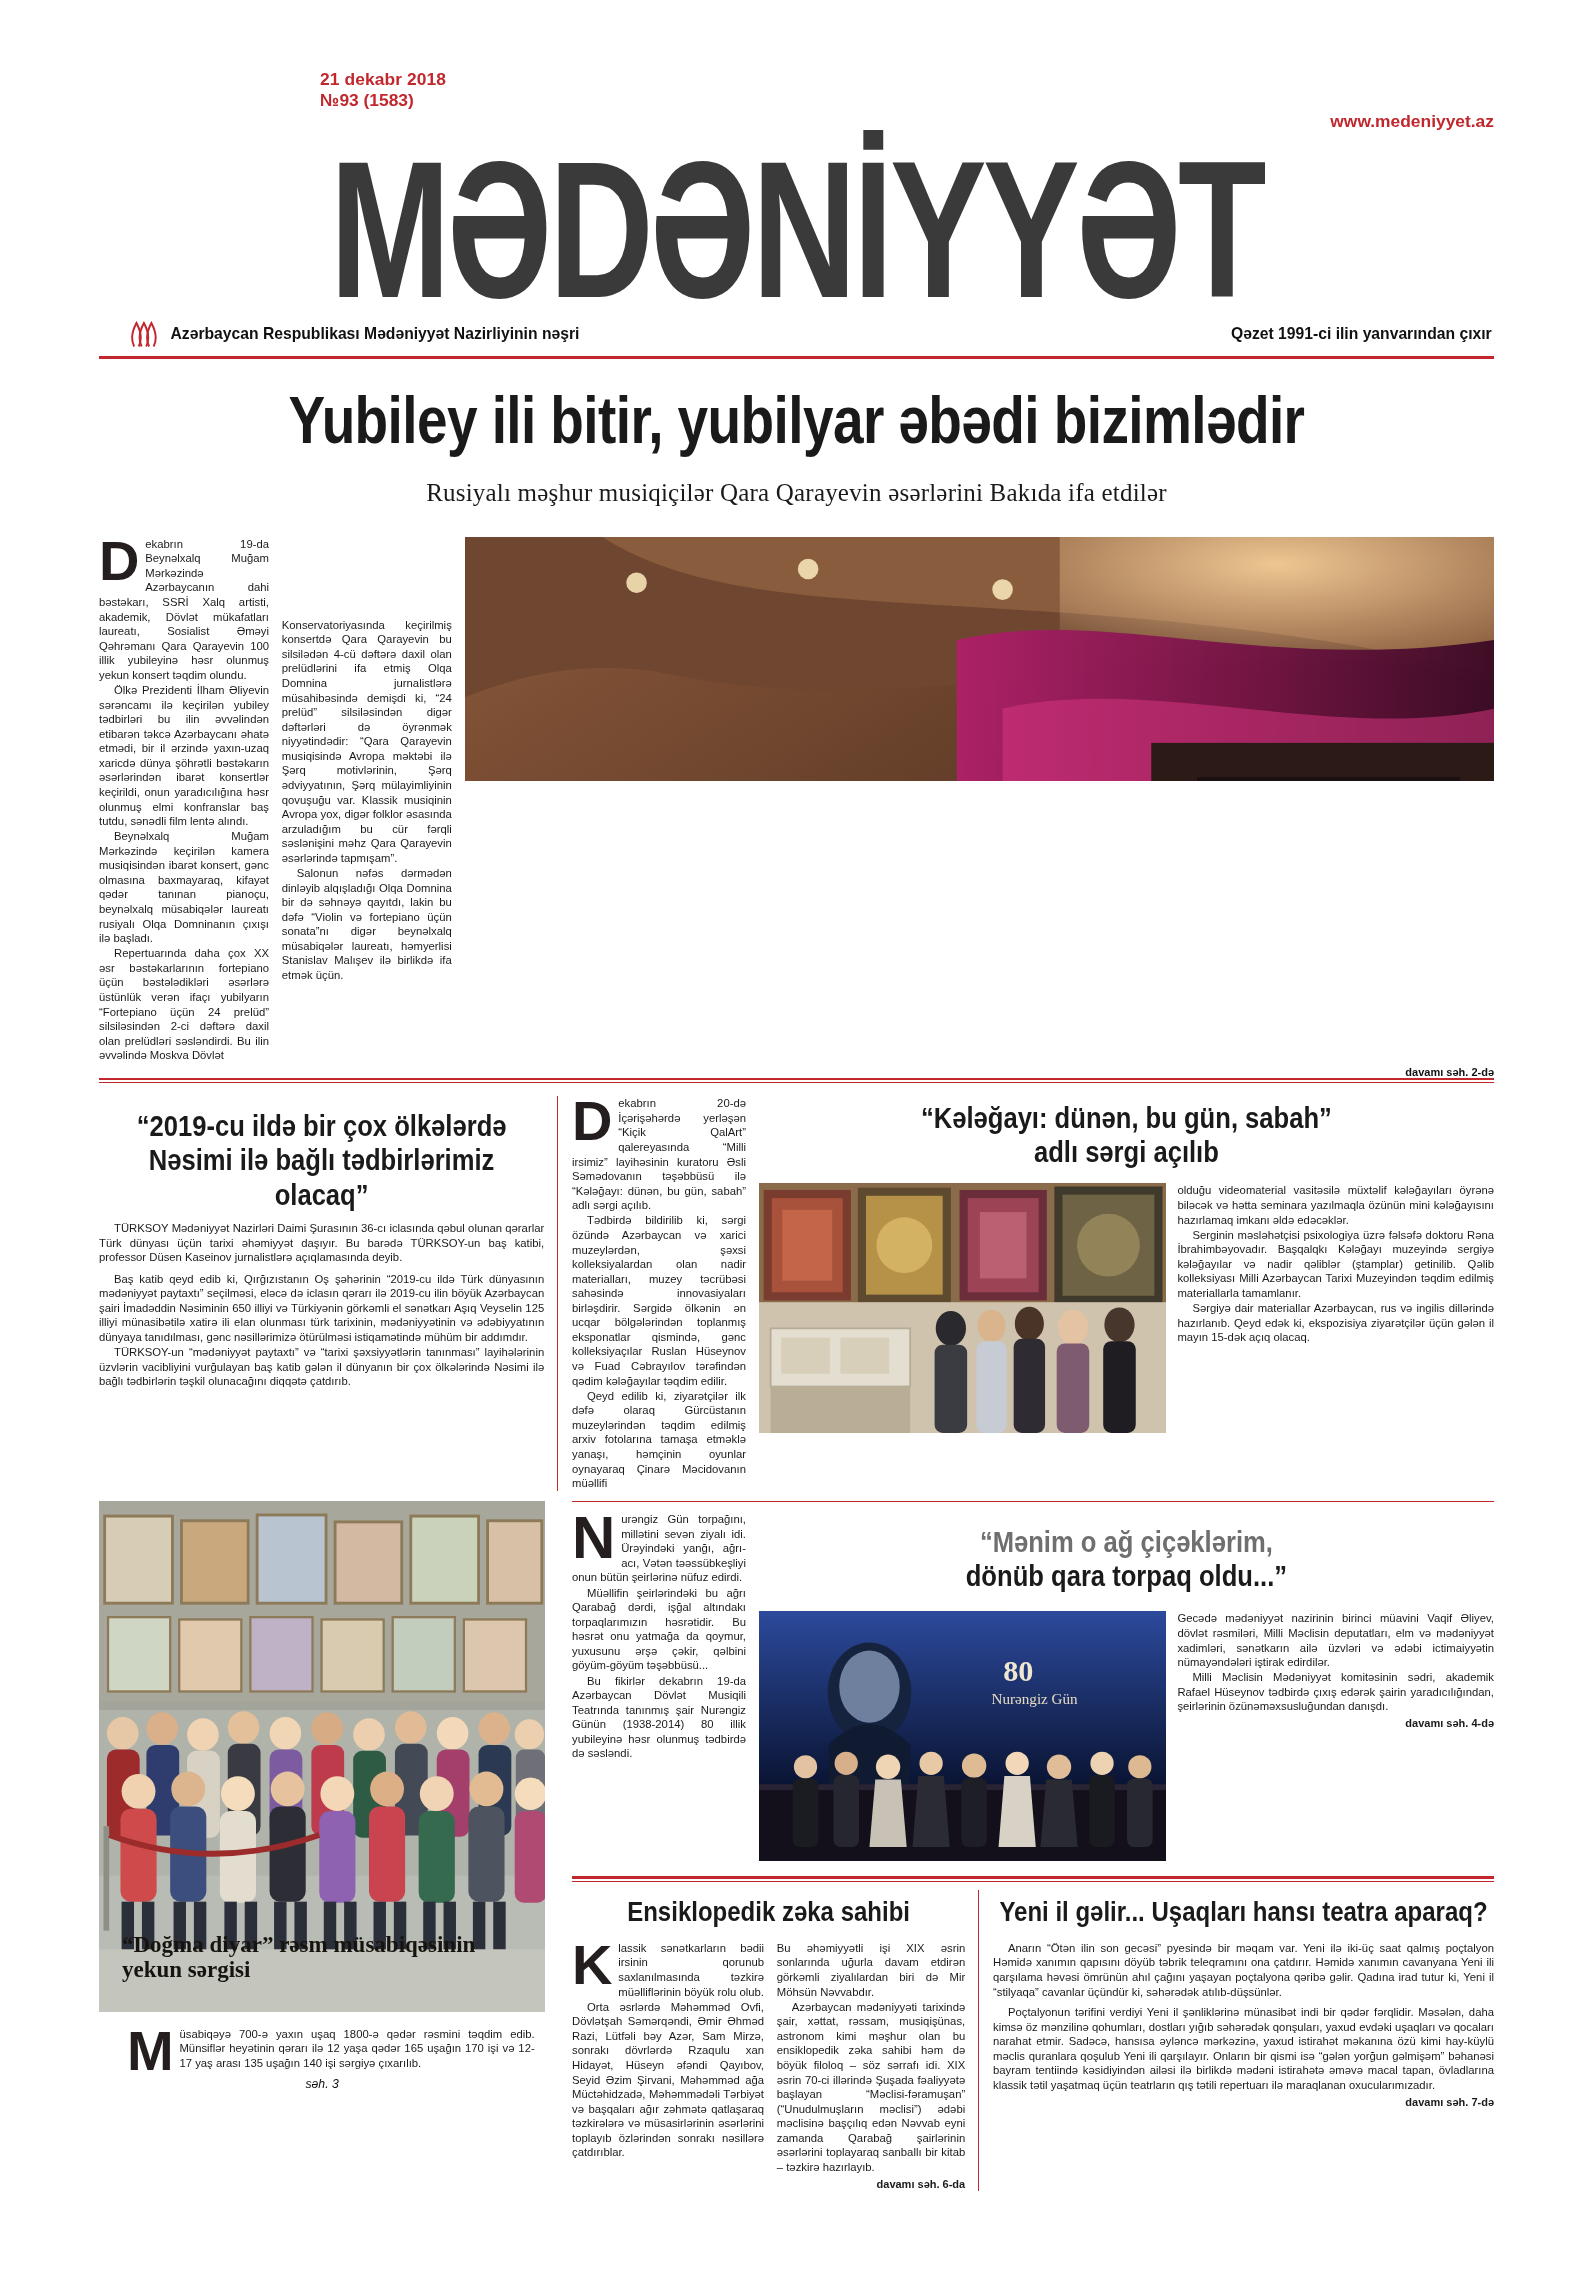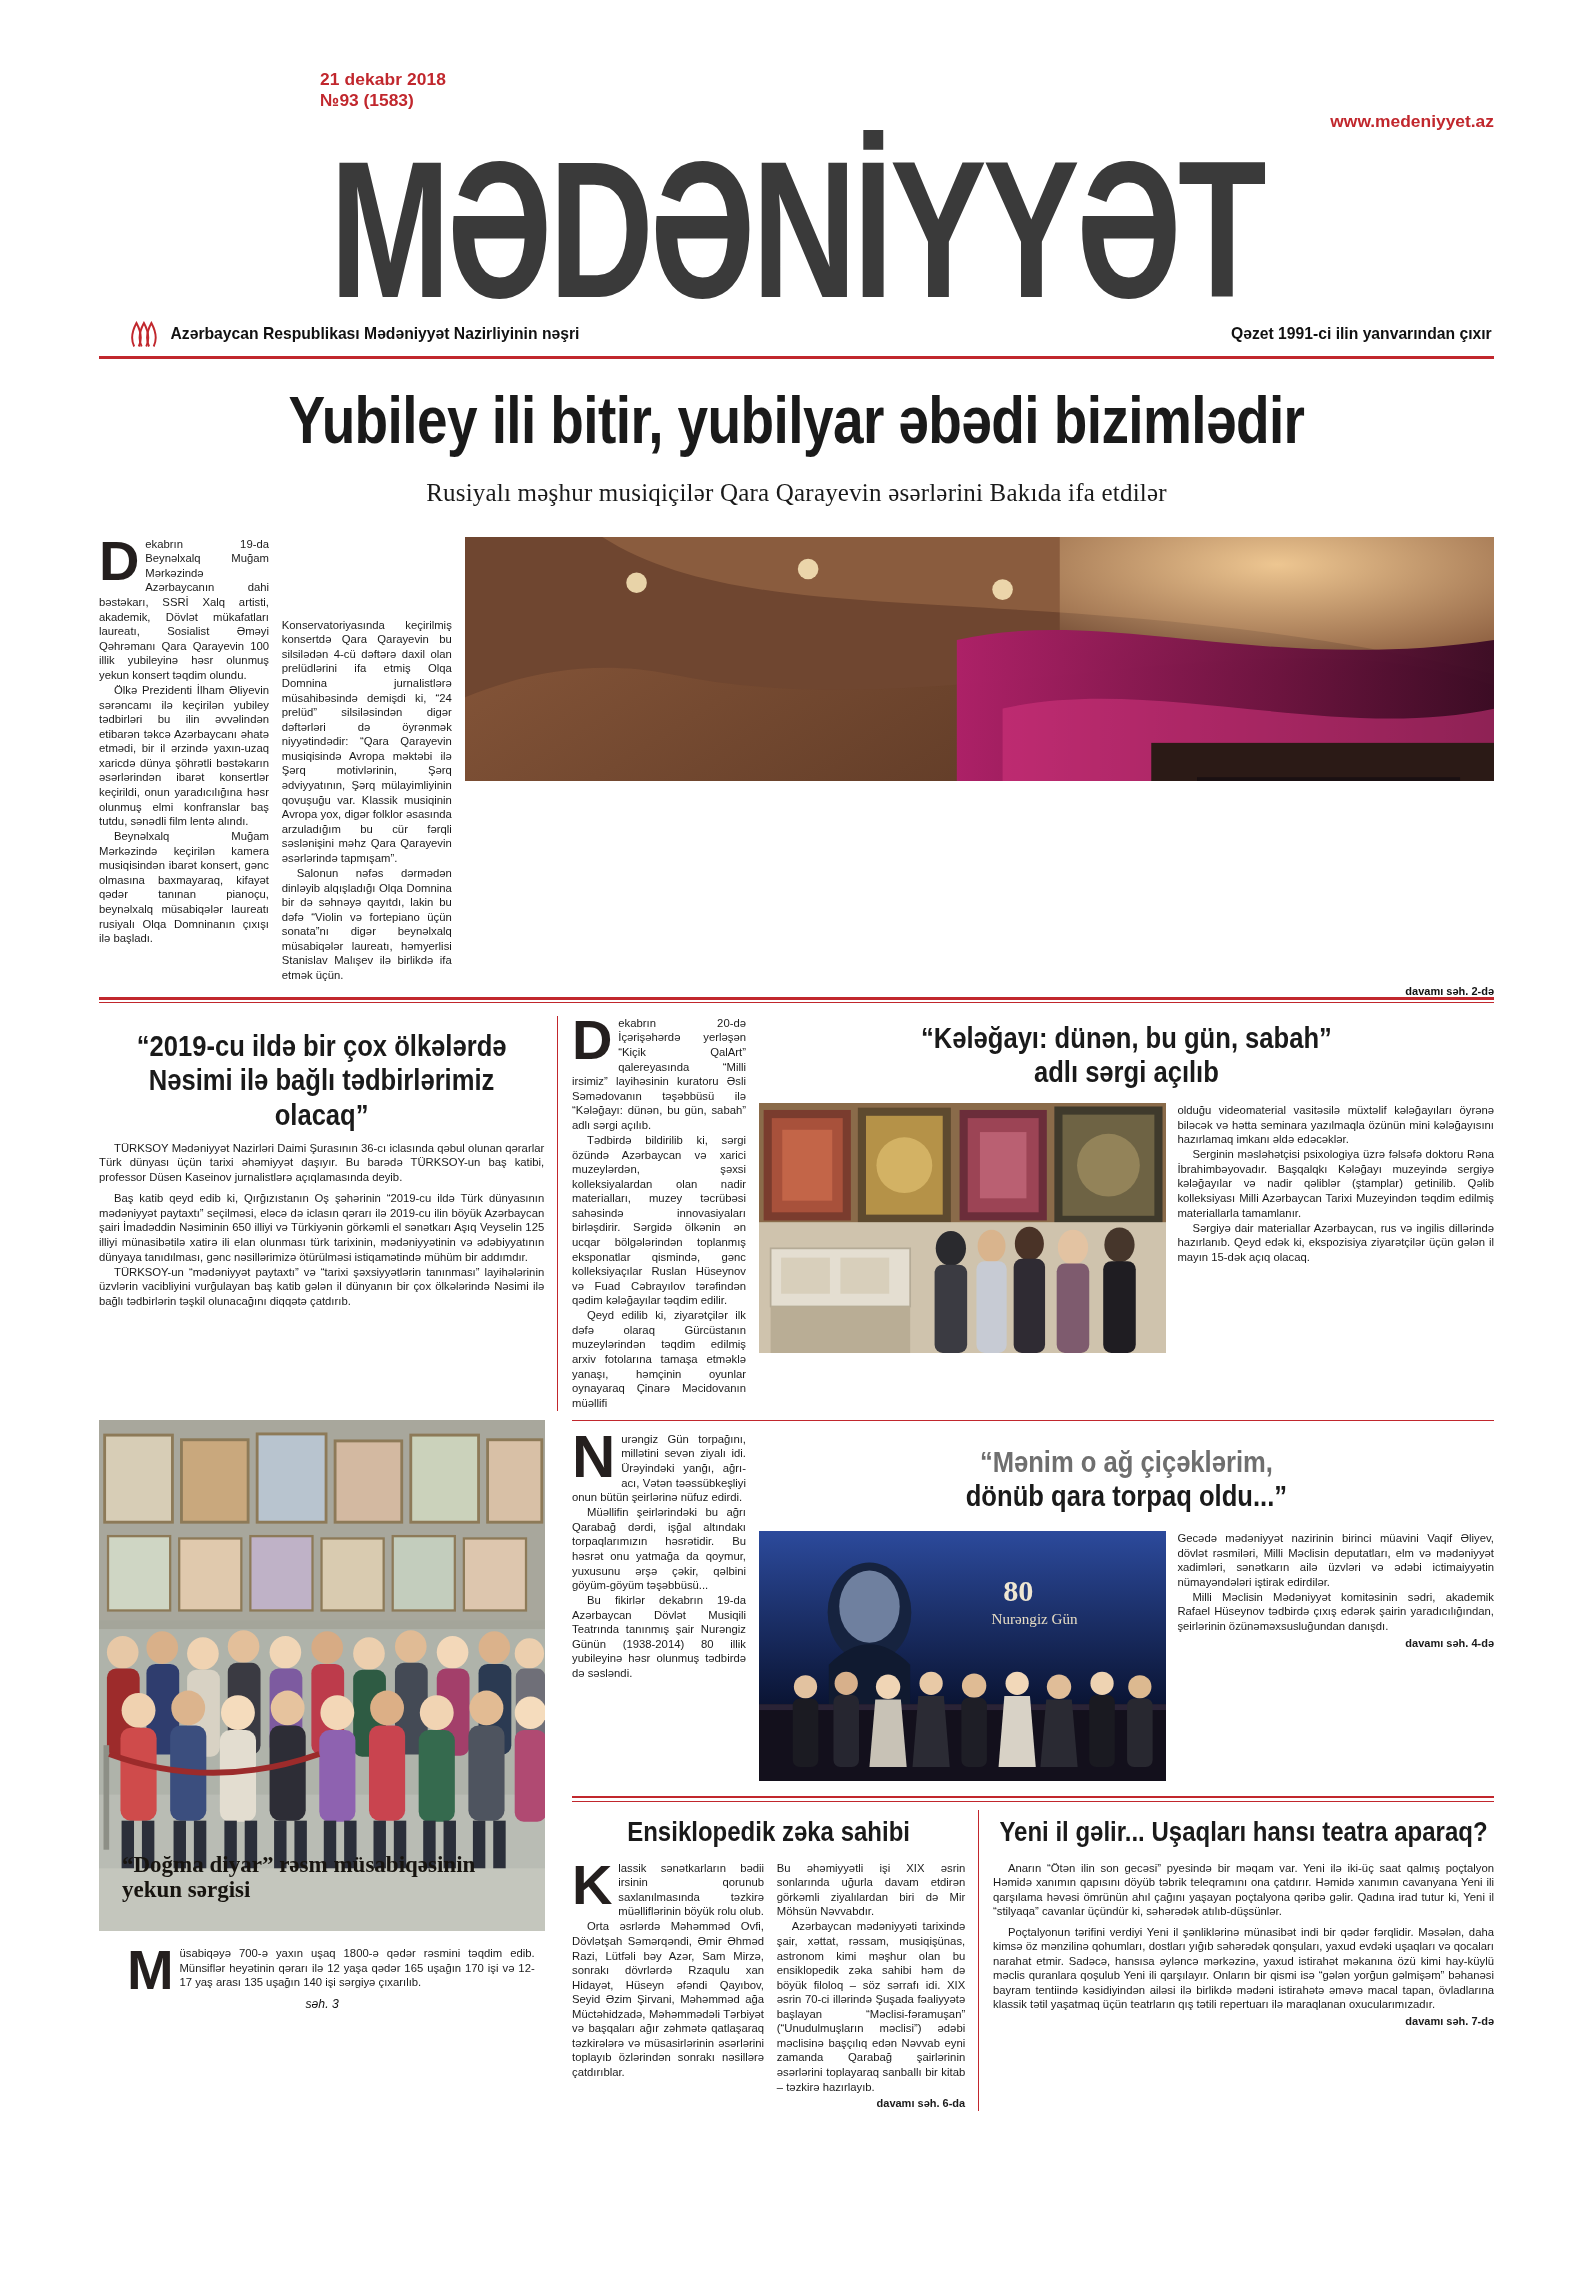--- a/index.html
+++ b/index.html
@@ -164,20 +164,21 @@
   <div class="lead-sub">Rusiyalı məşhur musiqiçilər Qara Qarayevin əsərlərini Bakıda ifa etdilər</div>
 
   <div class="lead-area">
 
     <div class="lead-col">
       <div class="body-txt dropcap-wrap">
         <span class="dropcap">D</span>
         <p class="noind">ekabrın 19-da Beynəlxalq Muğam Mərkəzində Azərbaycanın dahi bəstəkarı, SSRİ Xalq artisti, akademik, Dövlət mükafatları laureatı, Sosialist Əməyi Qəhrəmanı Qara Qarayevin 100 illik yubileyinə həsr olunmuş yekun konsert təqdim olundu.</p>
         <p>Ölkə Prezidenti İlham Əliyevin sərəncamı ilə keçirilən yubiley tədbirləri bu ilin əvvəlindən etibarən təkcə Azərbaycanı əhatə etmədi, bir il ərzində yaxın-uzaq xaricdə dünya şöhrətli bəstəkarın əsərlərindən ibarət konsertlər keçirildi, onun yaradıcılığına həsr olunmuş elmi konfranslar baş tutdu, sənədli film lentə alındı.</p>
         <p>Beynəlxalq Muğam Mərkəzində keçirilən kamera musiqisindən ibarət konsert, gənc olmasına baxmayaraq, kifayət qədər tanınan pianoçu, beynəlxalq müsabiqələr laureatı rusiyalı Olqa Domninanın çıxışı ilə başladı.</p>
+        <p>Repertuarında daha çox XX əsr bəstəkarlarının fortepiano üçün bəstələdikləri əsərlərə üstünlük verən ifaçı yubilyarın “Fortepiano üçün 24 prelüd” silsiləsindən 2-ci dəftərə daxil olan prelüdləri səsləndirdi. Bu ilin əvvəlində Moskva Dövlət</p>
       </div>
     </div>
 
     <div class="lead-col">
       <div class="body-txt" style="padding-top:81px;">
         <p class="noind">Konservatoriyasında keçirilmiş konsertdə Qara Qarayevin bu silsilədən 4-cü dəftərə daxil olan prelüdlərini ifa etmiş Olqa Domnina jurnalistlərə müsahibəsində demişdi ki, “24 prelüd” silsiləsindən digər dəftərləri də öyrənmək niyyətindədir: “Qara Qarayevin musiqisində Avropa məktəbi ilə Şərq motivlərinin, Şərq ədviyyatının, Şərq mülayimliyinin qovuşuğu var. Klassik musiqinin Avropa yox, digər folklor əsasında arzuladığım bu cür fərqli səslənişini məhz Qara Qarayevin əsərlərində tapmışam”.</p>
         <p>Salonun nəfəs dərmədən dinləyib alqışladığı Olqa Domnina bir də səhnəyə qayıtdı, lakin bu dəfə “Violin və fortepiano üçün sonata”nı digər beynəlxalq müsabiqələr laureatı, həmyerlisi Stanislav Malışev ilə birlikdə ifa etmək üçün.</p>
       </div>
     </div>
 

